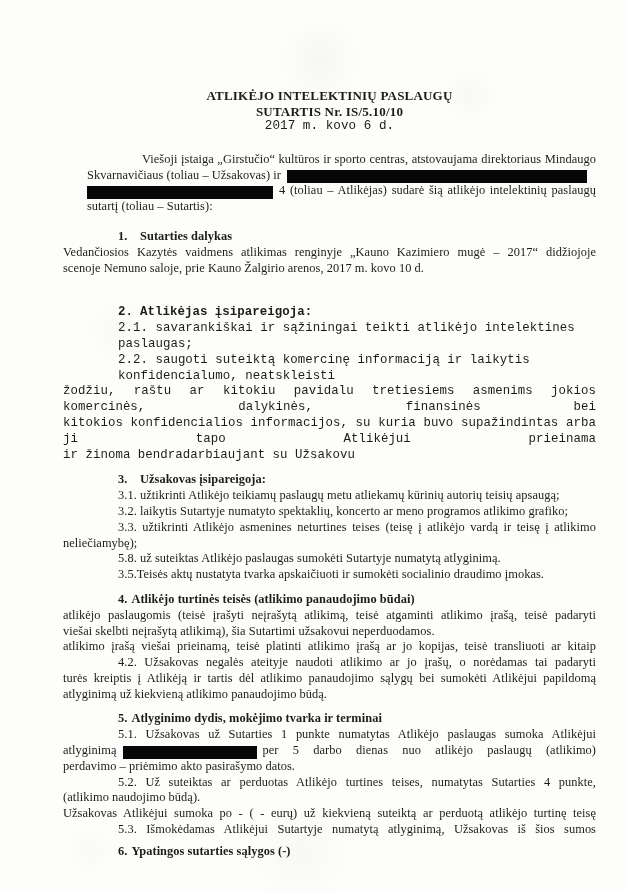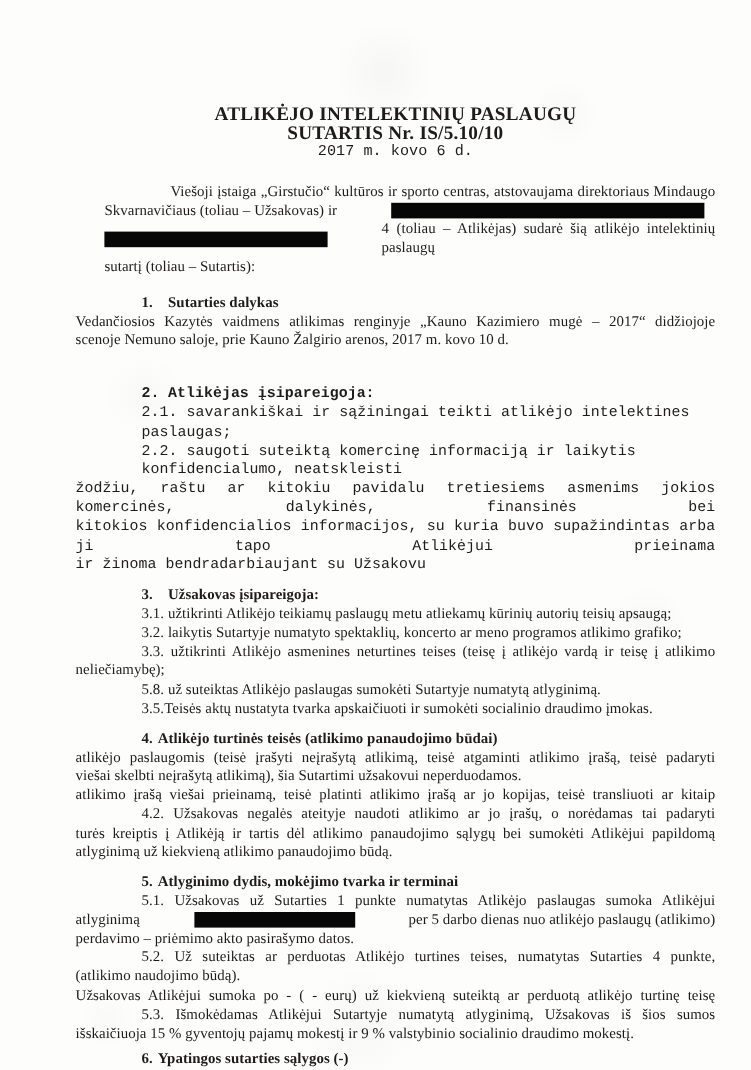--- a/index.html
+++ b/index.html
@@ -24,29 +24,29 @@
       radial-gradient(circle 70px at 300px 855px, rgba(120,120,120,0.04), transparent 70%),
       radial-gradient(circle 35px at 90px 850px, rgba(120,120,120,0.03), transparent 70%);
     pointer-events:none;
   }
   .content{
     position:absolute;left:63px;top:88px;width:533px;
     font-size:12.4px;line-height:15.8px;
     letter-spacing:0.05px;
   }
   .title-block{text-align:center;line-height:15.6px;}
-  .title-line{font-weight:bold;font-size:16px;letter-spacing:0.2px;}
+  .title-line{font-weight:bold;font-size:13px;letter-spacing:0.2px;}
   .date-line{font-size:12.6px;font-family:Liberation Mono, monospace;}
   .line{min-height:15.8px;text-align:left;}
   .ind{padding-left:55px;}
   .just{text-align:justify;text-align-last:justify;}
   .heading{font-weight:bold;}
   .hnum-tab{display:inline-block;min-width:22px;}
   .hnum{display:inline-block;margin-right:4px;}
-  .flexline{display:flex;align-items:center;gap:39px;}
+  .flexline{display:flex;align-items:flex-end;}
   .bar{
     background:#070707;
     height:13px;
     flex:0 0 auto;
   }
   .bar-grow{flex:1 1 auto;margin-left:6px;margin-right:9px;}
   .bar-fixed-l3{width:186px;margin-right:6px;}
   .bar-fixed-51{width:134px;margin-left:6px;margin-right:6px;}
   .fill-just{flex:1 1 auto;text-align:justify;text-align-last:justify;}
   .sec-1{margin-top:14px;}
@@ -131,21 +131,20 @@
       <div class="line flexline">
         <span>atlyginimą</span>
         <span class="bar bar-fixed-51"></span>
         <span class="fill-just">per 5 darbo dienas nuo atlikėjo paslaugų (atlikimo)</span>
       </div>
       <div class="line">perdavimo – priėmimo akto pasirašymo datos.</div>
       <div class="line ind just">5.2. Už suteiktas ar perduotas Atlikėjo turtines teises, numatytas Sutarties 4 punkte,</div>
       <div class="line">(atlikimo naudojimo būdą).</div>
       <div class="line just">Užsakovas Atlikėjui sumoka  po - ( - eurų) už kiekvieną suteiktą ar perduotą atlikėjo turtinę teisę</div>
       <div class="line ind just">5.3. Išmokėdamas Atlikėjui Sutartyje numatytą atlyginimą, Užsakovas iš šios sumos</div>
-      <div class="line">išskaičiuoja 15 % gyventojų pajamų mokestį ir 9 % valstybinio socialinio draudimo mokestį.</div>
     </div>
 
     <div class="sec-6">
       <div class="line heading ind">
         <span class="hnum">6.</span><span>Ypatingos sutarties sąlygos (-)</span>
       </div>
     </div>
 
   </div>
 </div>

